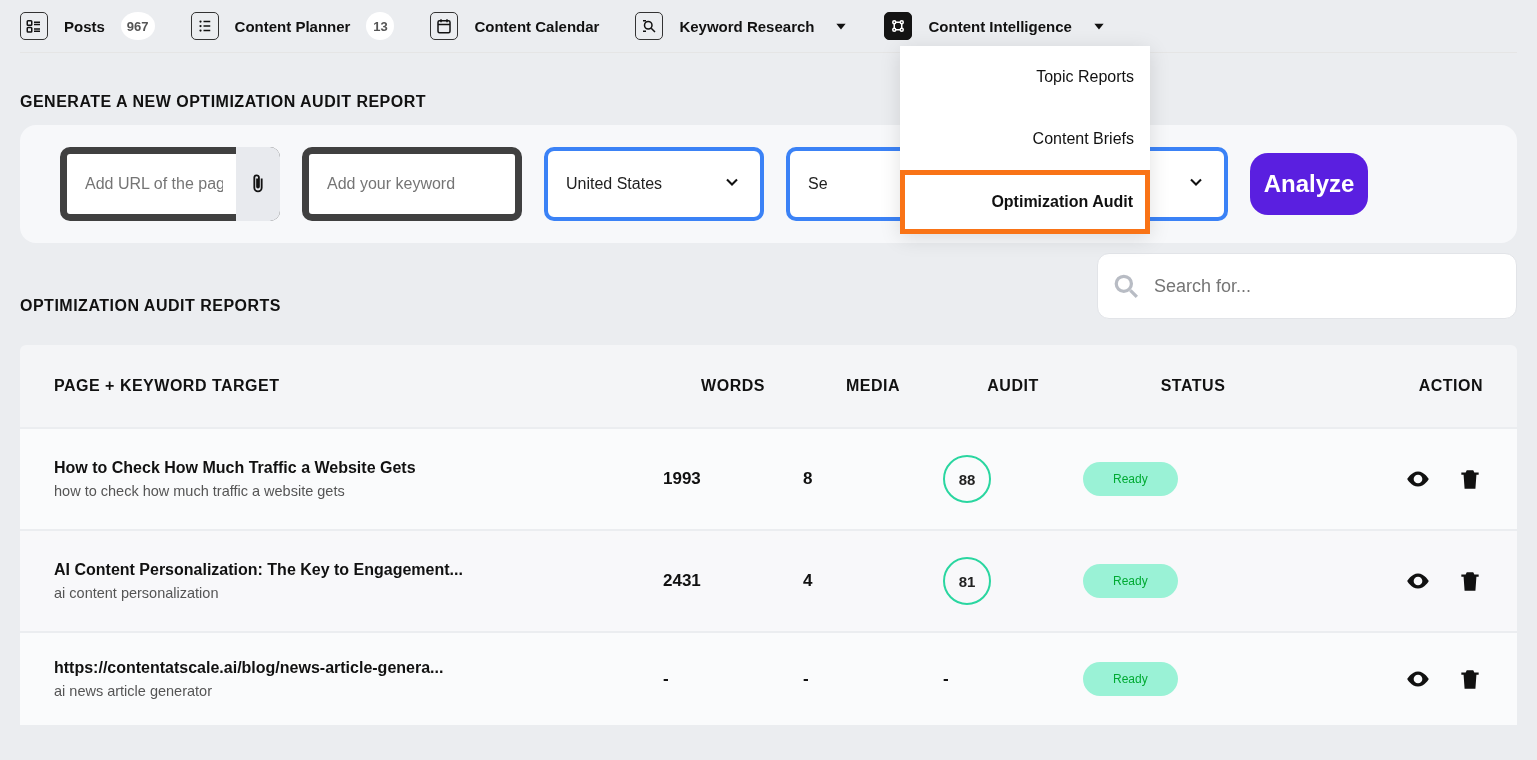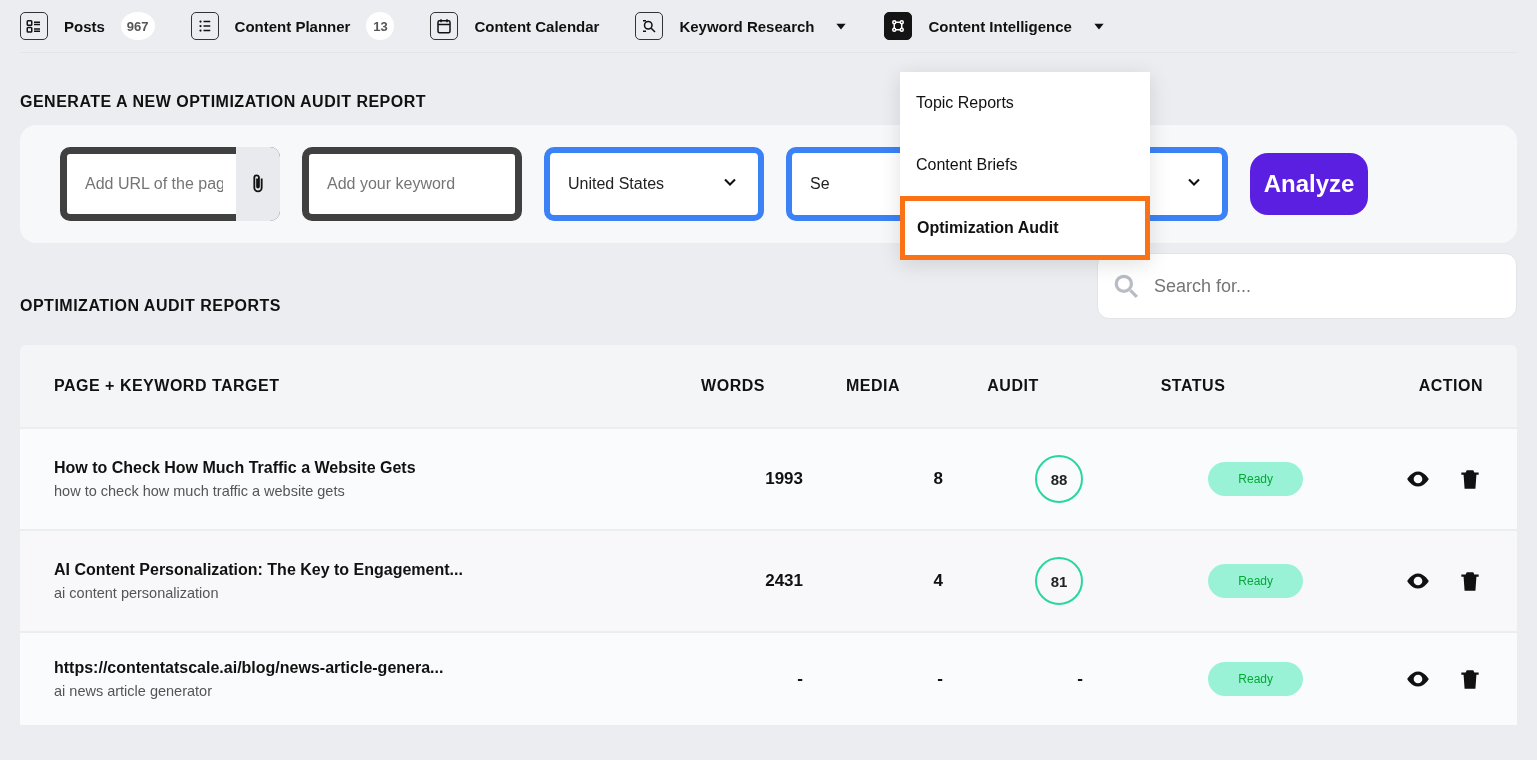--- a/index.html
+++ b/index.html
@@ -10,52 +10,52 @@
 .nav-item { display: flex; align-items: center; gap: 16px; cursor: pointer; }
 .nav-icon { width: 28px; height: 28px; display: flex; align-items: center; justify-content: center; border: 1px solid #333; border-radius: 5px; }
 .nav-icon.dark { background: #141414; border-color: #141414; }
 .nav-icon svg { width: 18px; height: 18px; }
 .nav-label { font-size: 15px; font-weight: 600; color: #111; }
 .nav-badge { background: #fff; border-radius: 50%; min-width: 28px; height: 28px; display: flex; align-items: center; justify-content: center; font-size: 13px; font-weight: 600; color: #555; padding: 0 6px; }
 .chevron { display: inline-flex; margin-left: 4px; }
 .chevron svg { width: 14px; height: 14px; fill: #111; }
 
 
-.dropdown { position: absolute; top: 72px; left: 880px; width: 250px; background: #fff; box-shadow: 0 4px 20px rgba(0,0,0,0.12); z-index: 10; }
+.dropdown { position: absolute; top: 46px; left: 880px; width: 250px; background: #fff; box-shadow: 0 4px 20px rgba(0,0,0,0.12); z-index: 10; text-align: right; }
 .dropdown-item { padding: 22px 16px; font-size: 16px; color: #111; cursor: pointer; }
 .dropdown-item.highlighted { border: 5px solid #f97316; font-weight: 700; padding: 18px 12px; }
 
 
 .section-heading { font-size: 16px; font-weight: 800; letter-spacing: 0.5px; color: #111; margin: 40px 0 14px 0; }
 
 
 .input-row-wrap { background: #f7f8fa; border-radius: 16px; padding: 22px 40px; display: flex; gap: 22px; align-items: center; }
 .input-group { position: relative; flex: 0 0 220px; }
 .text-input { width: 100%; height: 74px; border: 7px solid #404040; border-radius: 10px; padding: 0 18px; font-size: 16px; color: #555; background: #fff; outline: none; }
 .input-icon-btn { position: absolute; right: 0; top: 0; height: 74px; width: 44px; background: #e8eaee; border: none; border-radius: 0 10px 10px 0; display: flex; align-items: center; justify-content: center; cursor: pointer; }
 .input-icon-btn svg { width: 22px; height: 22px; stroke: #111; fill: none; stroke-width: 2; }
-.select-input { flex: 0 0 220px; height: 74px; border: 6px solid #3b82f6; border-radius: 10px; padding: 0 18px; font-size: 16px; color: #222; background: #fff; display: flex; align-items: center; justify-content: space-between; cursor: pointer; }
+.select-input { flex: 0 0 220px; height: 74px; border: 4px solid #3b82f6; border-radius: 10px; padding: 0 18px; font-size: 16px; color: #222; background: #fff; display: flex; align-items: center; justify-content: space-between; cursor: pointer; }
 .select-input .sel-chevron svg { width: 20px; height: 20px; stroke: #111; fill: none; stroke-width: 2.5; }
 .analyze-btn { flex: 0 0 118px; height: 62px; background: #5a1fe0; color: #fff; border: none; border-radius: 18px; font-size: 24px; font-weight: 700; cursor: pointer; }
 
 
 .reports-headrow { display: flex; align-items: center; justify-content: space-between; margin-top: 10px; }
 .search-wrap { position: relative; width: 420px; }
 .search-wrap input { width: 100%; height: 66px; border: 1px solid #e2e4e8; border-radius: 12px; padding: 0 18px 0 56px; font-size: 18px; color: #888; background: #fff; outline: none; }
 .search-wrap .search-ico { position: absolute; left: 16px; top: 50%; transform: translateY(-50%); width: 26px; height: 26px; }
 
 
 .table { margin-top: 26px; }
 .thead { background: #f4f5f7; display: grid; grid-template-columns: 1fr 140px 140px 140px 220px 180px; align-items: center; padding: 32px 34px; border-radius: 6px 6px 0 0; }
 .thead div { font-size: 16px; font-weight: 800; color: #111; letter-spacing: 0.5px; text-align: center; }
 .thead div:first-child { text-align: left; }
 .thead div:last-child { text-align: right; }
 .trow { display: grid; grid-template-columns: 1fr 140px 140px 140px 220px 180px; align-items: center; padding: 26px 34px; background: #f8f8fa; border-top: 2px solid #ebedf0; }
 .trow:nth-child(even) { background: #fafbfc; }
-.trow .cell { text-align: right; font-size: 17px; font-weight: 700; color: #111; }
+.trow .cell { text-align: left; font-size: 17px; font-weight: 700; color: #111; }
 .page-cell { text-align: left !important; }
 .page-title { font-size: 16px; font-weight: 800; color: #111; margin-bottom: 6px; }
 .page-sub { font-size: 14.5px; font-weight: 400; color: #555; }
 .score-ring { display: inline-flex; width: 48px; height: 48px; border-radius: 50%; border: 2px solid #2ad6a0; align-items: center; justify-content: center; font-size: 15px; font-weight: 600; color: #222; }
 .status-pill { display: inline-flex; padding: 10px 30px; border-radius: 999px; background: #9af2d6; font-size: 12px; color: #0a3; font-weight: 500; }
 .action-cell { display: flex; gap: 26px; justify-content: flex-end; align-items: center; }
 .action-cell svg { width: 26px; height: 26px; cursor: pointer; }
 </style>
 </head>
 <body>

